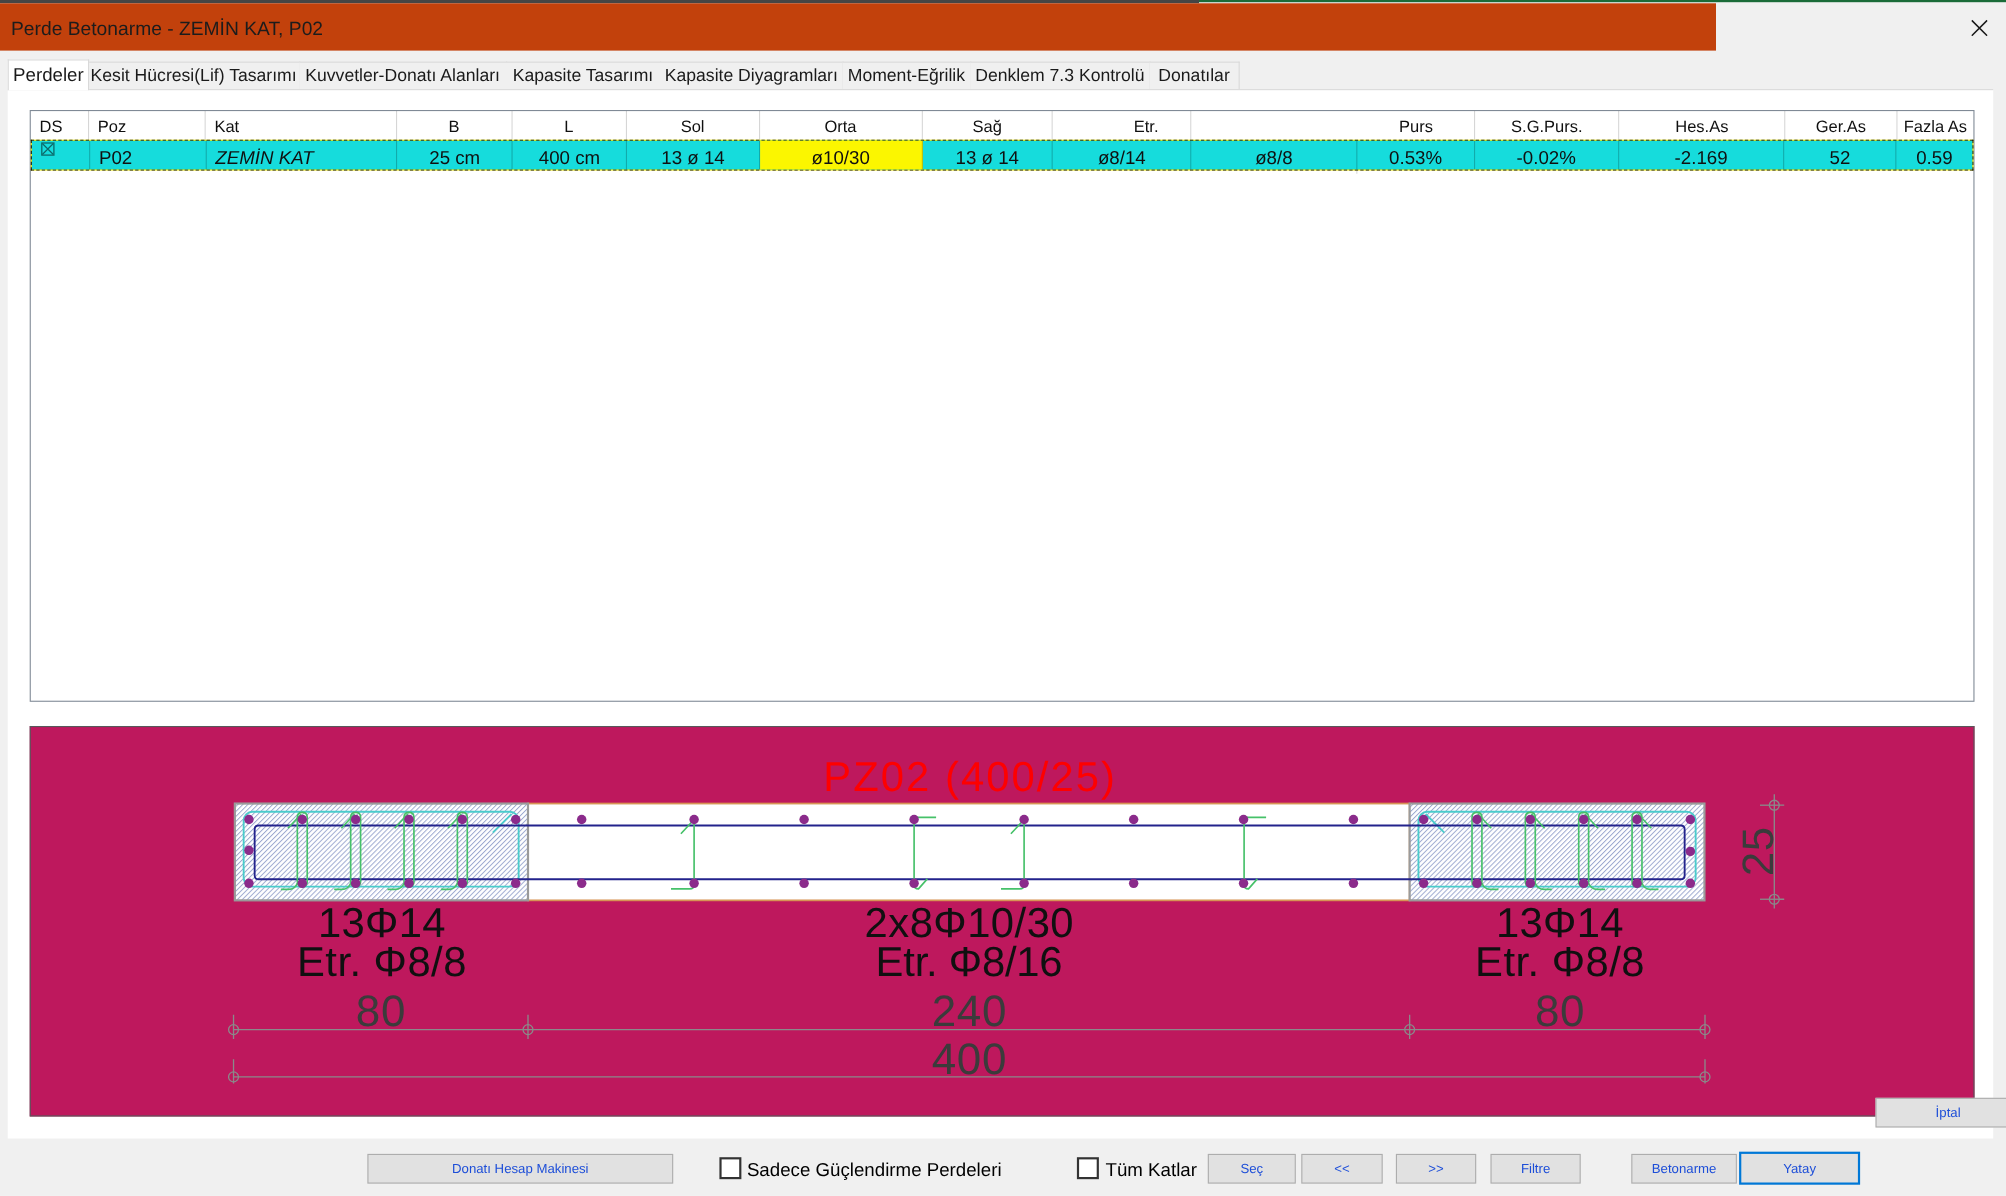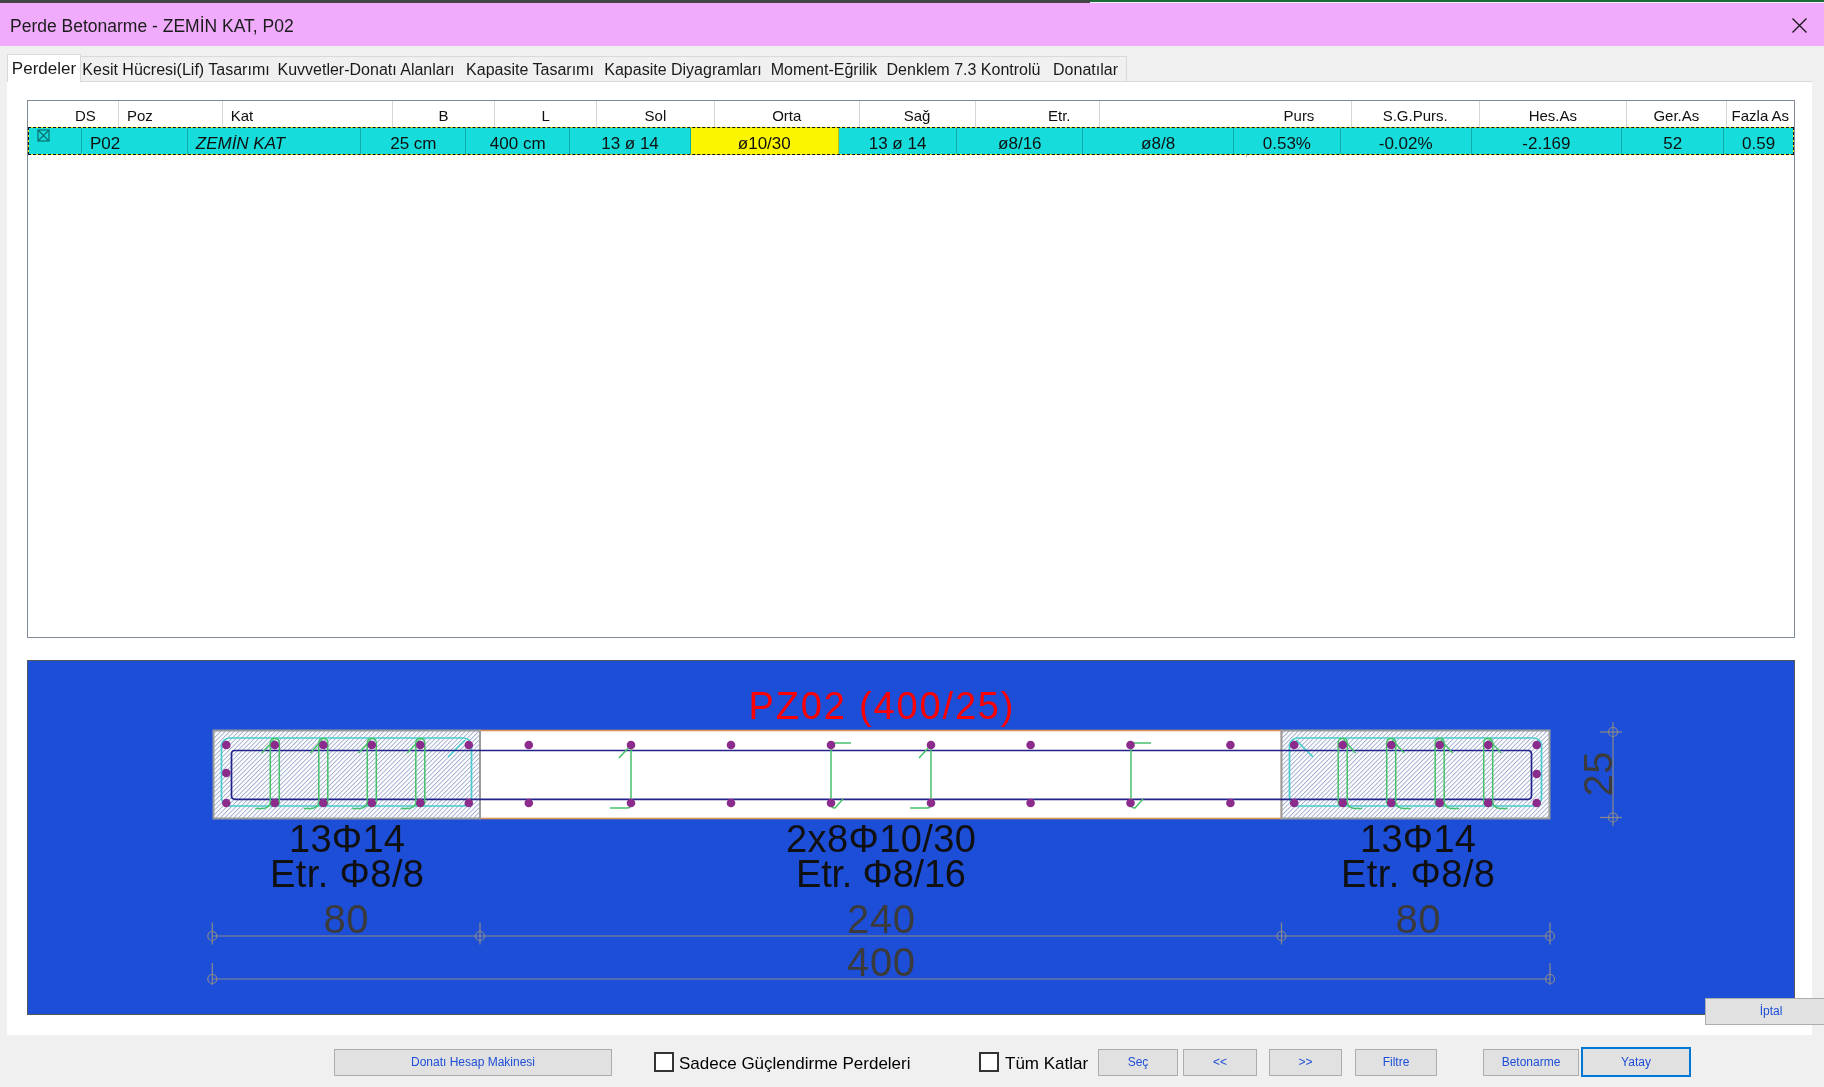--- a/index.html
+++ b/index.html
@@ -2,40 +2,40 @@
 <html><head>
 <meta charset="utf-8">
 <style>
 * { margin:0; padding:0; box-sizing:border-box; }
 html,body { width:1824px; height:1087px; background:#f0f0f0; font-family:"Liberation Sans", sans-serif; overflow:hidden; position:relative; }
 .abs { position:absolute; }
 
 #strip-gray { left:0; top:0; width:1090px; height:3px; background:#454545; }
 #strip-green { left:1090px; top:0; width:734px; height:2px; background:#1a6b38; }
 
-#titlebar { left:0; top:3px; width:1824px; height:43px; background:#f0abfc; }
+#titlebar { left:0; top:3px; width:1560px; height:43px; background:#c2410c; }
 #title-text { left:10px; top:13px; font-size:17.5px; color:#1c1c1c; }
 
 .tab { position:absolute; top:56px; height:26px; background:#f0f0f0; border:1px solid #d9d9d9; border-left:none; font-size:16px; color:#1a1a1a; text-align:center; line-height:26px; white-space:nowrap; }
 #tab-sel { position:absolute; left:7px; top:54px; width:74px; height:28px; background:#ffffff; border:1px solid #d9d9d9; border-bottom:none; z-index:5; font-size:17px; text-align:center; line-height:27px; color:#1a1a1a; }
 
 #page { left:7px; top:81px; width:1805px; height:954px; background:#ffffff; border-top:1px solid #d9d9d9; }
 
 #tbl { left:27px; top:100px; width:1768px; height:538px; background:#ffffff; border:1px solid #808a96; }
 .hrow { position:absolute; left:0; top:0; width:1766px; height:27px; display:flex; }
 .hcell { height:27px; border-right:1px solid rgba(0,0,0,0.16); font-size:15px; color:#101010; padding-top:6px; text-align:center; overflow:hidden; white-space:nowrap; }
 .hcell.l { text-align:left; padding-left:8px; }
 .hcell:last-child { border-right:none; }
 #selrow { position:absolute; left:0px; top:26px; width:1766px; height:28px; background:#efe600; border:1px dashed #101010; }
 #selrow-in { position:absolute; left:0; top:0; right:0; bottom:0; background:#16dcdc; display:flex; }
 .rcell { height:26px; border-right:1px solid rgba(0,0,0,0.22); font-size:17px; color:#101010; padding-top:6px; text-align:center; overflow:visible; white-space:nowrap; }
 .rcell.l { text-align:left; padding-left:8px; }
 .rcell:last-child { border-right:none; }
 
-#draw { left:27px; top:660px; width:1768px; height:355px; background:#1d4ed8; border:1px solid #57585a; }
+#draw { left:27px; top:660px; width:1768px; height:355px; background:#be185d; border:1px solid #57585a; }
 
 .btn { position:absolute; height:27px; background:#e1e1e1; border:1px solid #adadad; font-size:12px; color:#1d4ed8; text-align:center; line-height:25px; }
 .cb { position:absolute; width:20px; height:20px; background:#ffffff; border:2px solid #333333; }
 .cblabel { position:absolute; font-size:17px; color:#000; }
 </style>
 </head>
 <body>
 <div class="abs" id="strip-gray"></div>
 <div class="abs" id="strip-green"></div>
 <div class="abs" id="titlebar">
@@ -48,21 +48,21 @@
 <div class="tab" style="left:272px; width:189px;">Kuvvetler-Donatı Alanları</div>
 <div class="tab" style="left:460px; width:141px;">Kapasite Tasarımı</div>
 <div class="tab" style="left:600px; width:167px;">Kapasite Diyagramları</div>
 <div class="tab" style="left:766px; width:117px;">Moment-Eğrilik</div>
 <div class="tab" style="left:882px; width:164px;">Denklem 7.3 Kontrolü</div>
 <div class="tab" style="left:1045px; width:82px;">Donatılar</div>
 <div class="abs" id="page"></div>
 <div id="tab-sel">Perdeler</div>
 <div class="abs" id="tbl">
   <div class="hrow">
-    <div class="hcell l" style="width:53px;margin-left:39px;">DS</div>
+    <div class="hcell l" style="width:53px;">DS</div>
     <div class="hcell l" style="width:106px;">Poz</div>
     <div class="hcell l" style="width:174px;">Kat</div>
     <div class="hcell" style="width:105px;">B</div>
     <div class="hcell" style="width:104px;">L</div>
     <div class="hcell" style="width:121px;">Sol</div>
     <div class="hcell" style="width:148px;">Orta</div>
     <div class="hcell" style="width:119px;">Sağ</div>
     <div class="hcell" style="width:126px;padding-left:44px;">Etr.</div>
     <div class="hcell" style="width:151px;margin-top:30px;">Yatay Başlık</div>
     <div class="hcell" style="width:107px;">Purs</div>
@@ -79,21 +79,21 @@
             <path d="M1.5 1.5 L11.5 11.5 M11.5 1.5 L1.5 11.5" stroke="#0c6b6b" stroke-width="1.1"></path>
           </svg>
         </div>
       <div class="rcell l" style="width:106px;">P02</div>
       <div class="rcell l" style="width:174px;font-style:italic;">ZEMİN KAT</div>
       <div class="rcell" style="width:105px;">25 cm</div>
       <div class="rcell" style="width:104px;">400 cm</div>
       <div class="rcell" style="width:121px;">13 ø 14</div>
       <div class="rcell" style="width:148px; background:#fbf600;">ø10/30</div>
       <div class="rcell" style="width:119px;">13 ø 14</div>
-      <div class="rcell" style="width:126px;">ø8/16</div>
+      <div class="rcell" style="width:126px;">ø8/14</div>
       <div class="rcell" style="width:151px;">ø8/8</div>
       <div class="rcell" style="width:107px;">0.53%</div>
       <div class="rcell" style="width:131px;">-0.02%</div>
       <div class="rcell" style="width:151px;">-2.169</div>
       <div class="rcell" style="width:102px;">52</div>
       <div class="rcell" style="width:69px;">0.59</div>
     </div>
   </div>
 </div>
 <div class="abs" id="draw">

